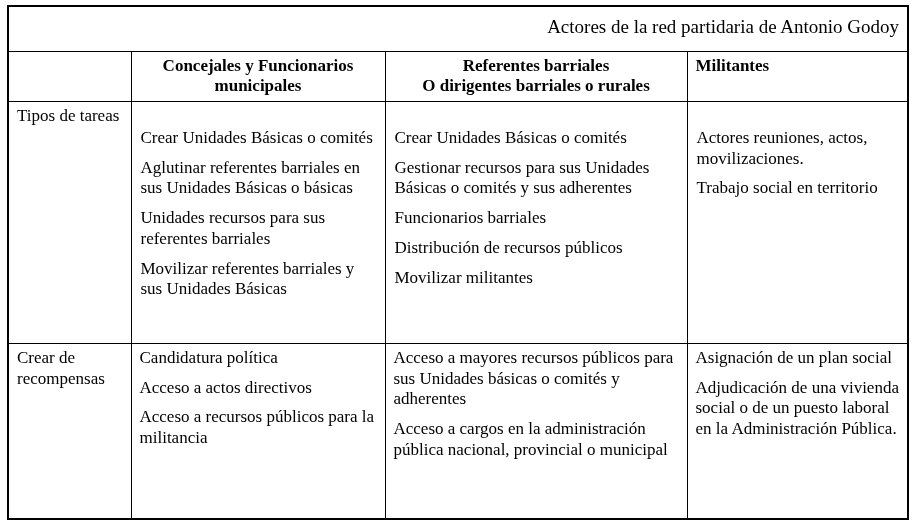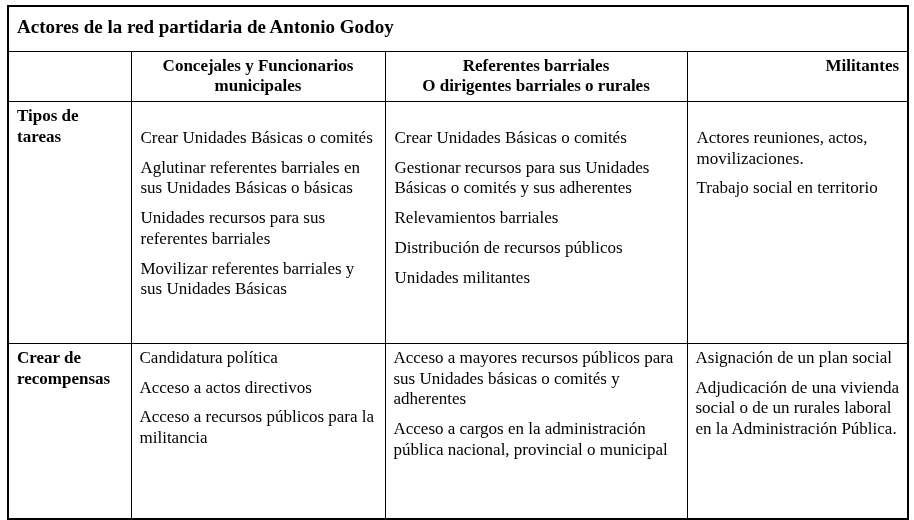--- a/index.html
+++ b/index.html
@@ -25,34 +25,34 @@
   }
   td {
     border: 1px solid #000000;
     vertical-align: top;
     padding: 4px 8px;
     font-size: 17px;
     line-height: 1.22;
     overflow: hidden;
   }
   td.title-cell {
-    text-align: left;
-    font-weight: bold;
+    text-align: right;
+    font-weight: normal;
     font-size: 19px;
     padding-top: 8px;
   }
   td.col-header {
     font-weight: bold;
     text-align: center;
   }
   td.col-header.left {
-    text-align: right;
+    text-align: left;
   }
   td.row-label {
-    font-weight: bold;
+    font-weight: normal;
   }
   td.content p {
     margin: 0 0 9px 0;
   }
   td.content.pad-top {
     padding-top: 26px;
     padding-left: 9px;
   }
 </style>
 </head>
@@ -85,40 +85,40 @@
     <td class="row-label">Tipos de tareas</td>
     <td class="content pad-top">
       <p>Crear Unidades Básicas o comités</p>
       <p>Aglutinar referentes barriales en sus Unidades Básicas o básicas</p>
       <p>Unidades recursos para sus referentes barriales</p>
       <p>Movilizar referentes barriales y sus Unidades Básicas</p>
     </td>
     <td class="content pad-top">
       <p>Crear Unidades Básicas o comités</p>
       <p>Gestionar recursos para sus Unidades Básicas o comités y sus adherentes</p>
-      <p>Relevamientos barriales</p>
+      <p>Funcionarios barriales</p>
       <p>Distribución de recursos públicos</p>
-      <p>Unidades militantes</p>
+      <p>Movilizar militantes</p>
     </td>
     <td class="content pad-top">
       <p>Actores reuniones, actos, movilizaciones.</p>
       <p>Trabajo social en territorio</p>
     </td>
   </tr>
 
   <tr style="height:176px">
     <td class="row-label">Crear de recompensas</td>
     <td class="content">
       <p>Candidatura política</p>
       <p>Acceso a actos directivos</p>
       <p>Acceso a recursos públicos para la militancia</p>
     </td>
     <td class="content">
       <p>Acceso a mayores recursos públicos para sus Unidades básicas o comités y adherentes</p>
       <p>Acceso a cargos en la administración pública nacional, provincial o municipal</p>
     </td>
     <td class="content">
       <p>Asignación de un plan social</p>
-      <p>Adjudicación de una vivienda social o de un rurales laboral en la Administración Pública.</p>
+      <p>Adjudicación de una vivienda social o de un puesto laboral en la Administración Pública.</p>
     </td>
   </tr>
 </tbody>
   </table>
 
 </body></html>

